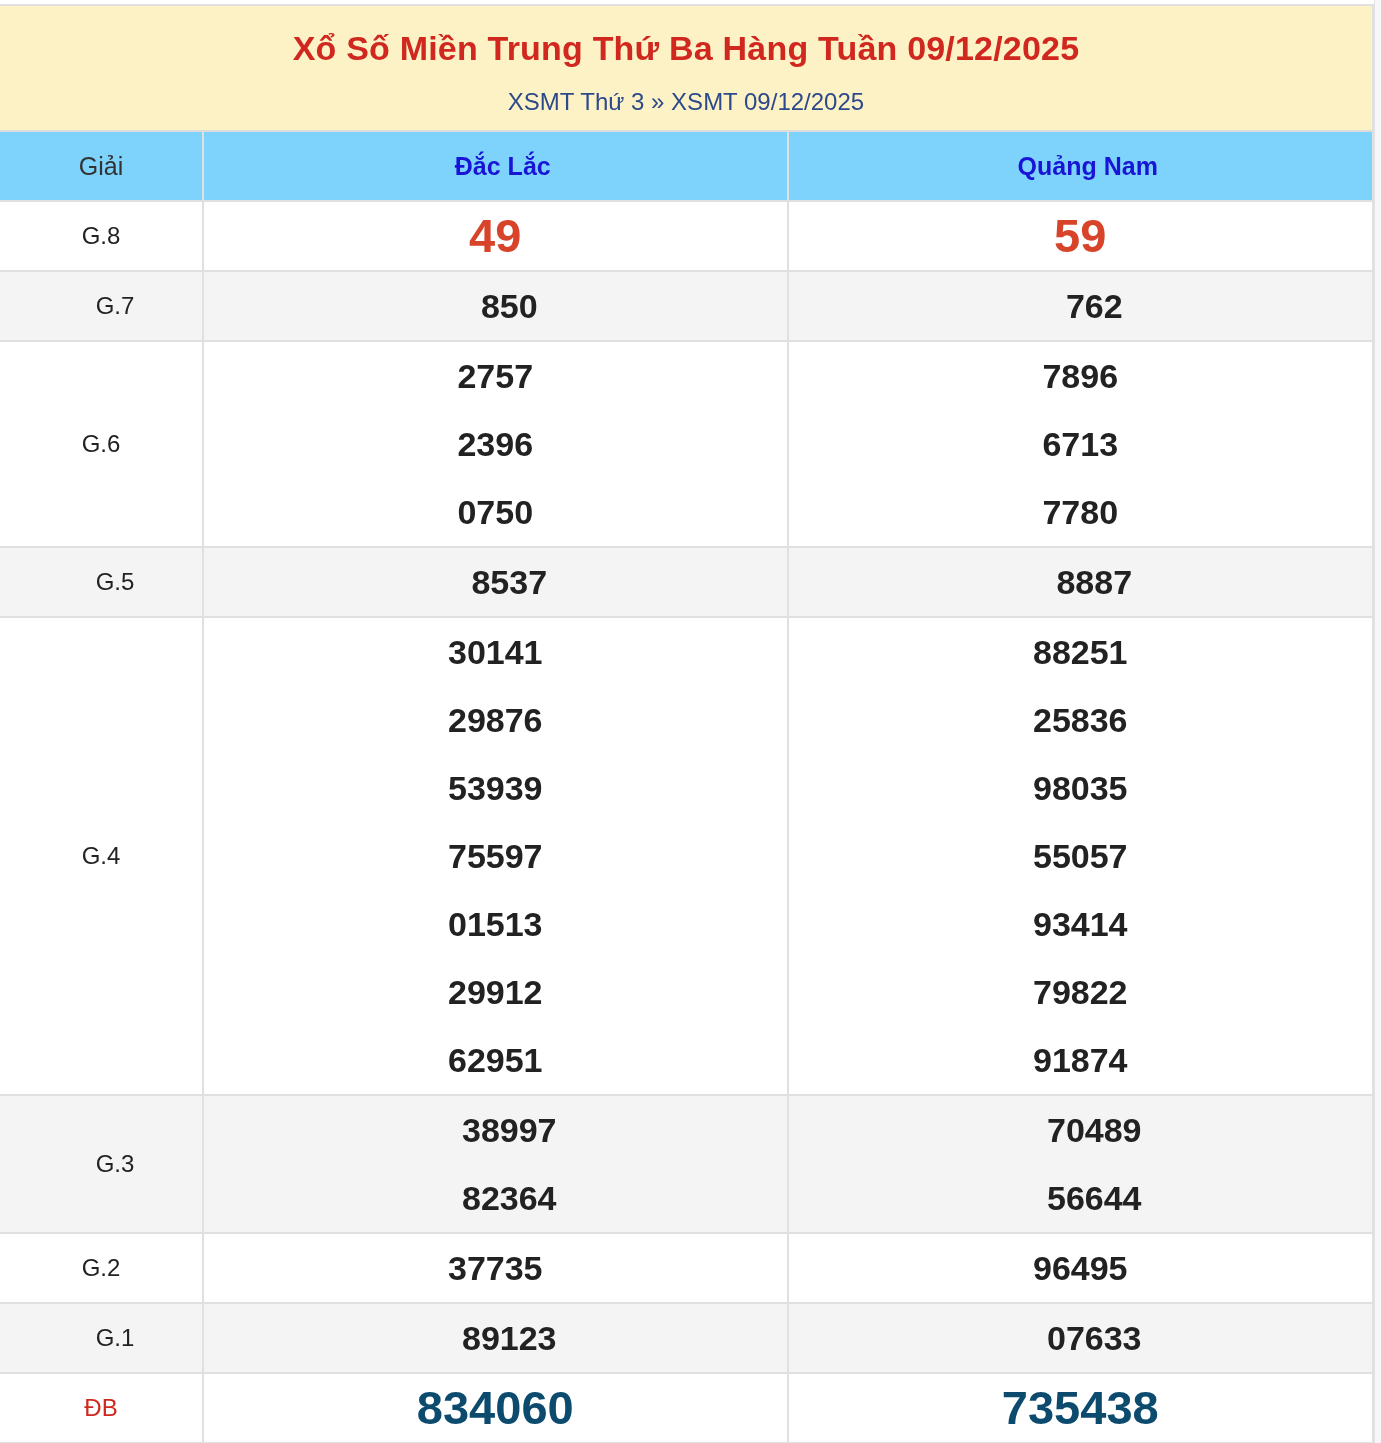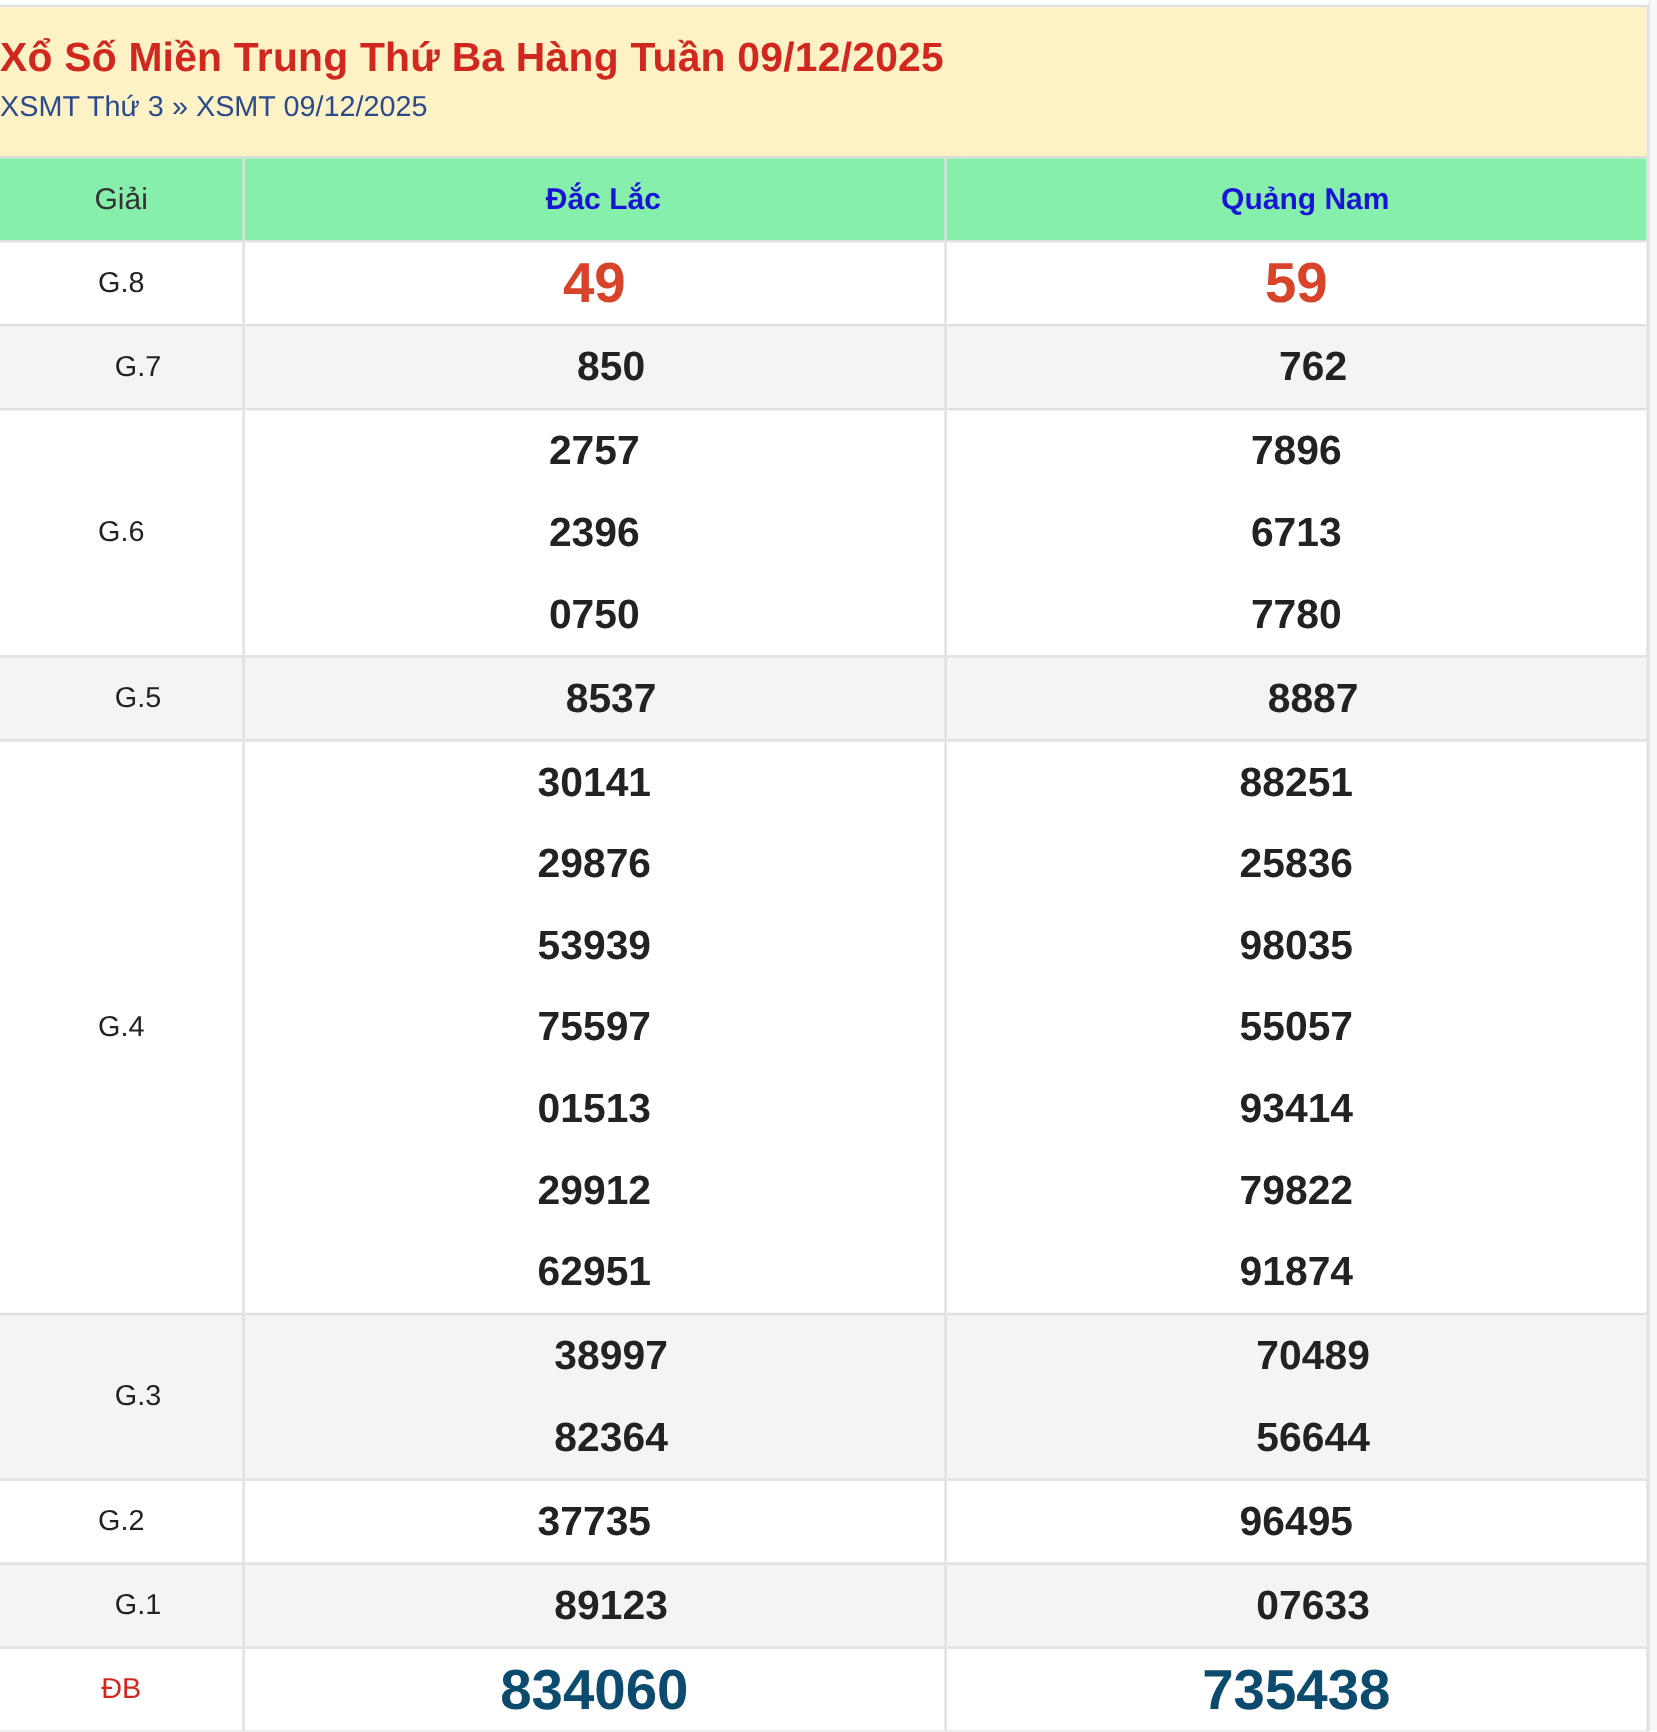--- a/index.html
+++ b/index.html
@@ -15,56 +15,56 @@
   }
   .wrap {
     position: absolute; left: 0; top: 4px; width: 1374px;
     border-top: 2px solid #e0e0e0;
     border-right: 2px solid #e0e0e0;
     box-sizing: border-box;
   }
   .header {
     background: #fdf2c6;
     height: 126px;
-    text-align: left;
+    text-align: center;
     border-bottom: 2px solid #dcdcdc;
     box-sizing: border-box;
   }
   .title {
     color: #d0271f;
     font-weight: bold;
     font-size: 34px;
     padding-top: 22px;
     line-height: 40px;
     letter-spacing: 0.2px;
   }
   .breadcrumb {
     color: #2c4a8a;
     font-size: 24px;
-    margin-top: 8px;
+    margin-top: 20px;
     line-height: 28px;
   }
   .breadcrumb a { color: #2c4a8a; text-decoration: none; }
   table {
     border-collapse: collapse;
     width: 100%;
     table-layout: fixed;
   }
   col.c0 { width: 203px; }
   td, th {
     border-bottom: 2px solid #e0e0e0;
     border-left: 2px solid #e0e0e0;
     text-align: center;
     vertical-align: middle;
     padding: 0;
   }
   td:first-child, th:first-child { border-left: none; }
   thead th {
     height: 68px;
-    background: #86efac;
+    background: #7dd3fc;
     font-size: 25px;
   }
   th.giai-head { color: #333; font-weight: normal; }
   th.prov { color: #1a14d6; font-weight: bold; padding-left: 15px; }
   td.label { font-size: 24px; color: #222; }
   td.label.special { color: #d0271f; }
   tr.alt td { background: #f4f4f4; padding-left: 28px; }
   .num {
     font-weight: bold;
     font-size: 34px;

